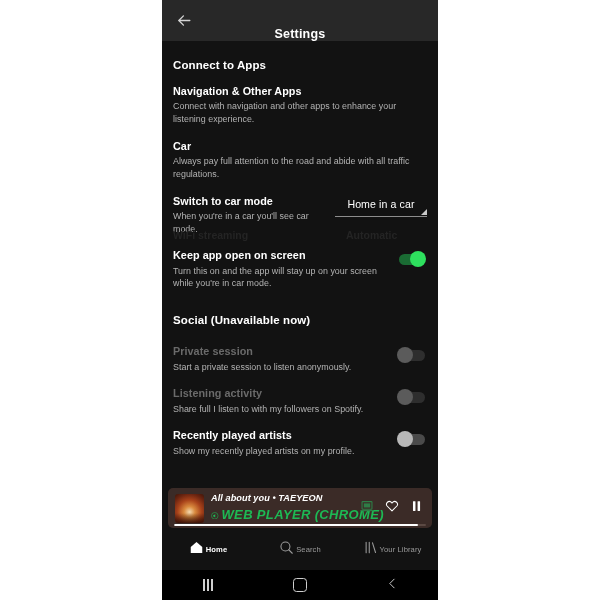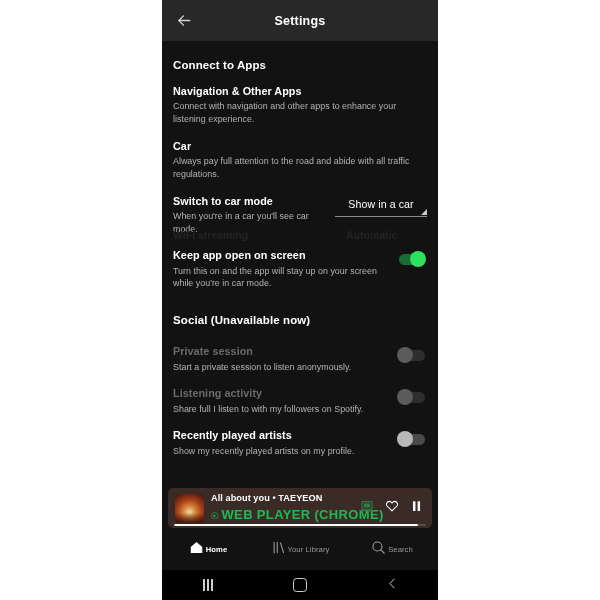--- a/index.html
+++ b/index.html
@@ -34,21 +34,21 @@
     flex-direction: column;
   }
 
   
   .appbar {
     position: relative;
     height: 41px;
     min-height: 41px;
     background: #282828;
     display: flex;
-    align-items: center;
+    align-items: flex-end;
   }
   .back-btn {
     position: absolute;
     left: 8px;
     top: 50%;
     transform: translateY(-50%);
     width: 28px;
     height: 28px;
     display: flex;
     align-items: center;
@@ -206,21 +206,21 @@
     position: relative;
     overflow: hidden;
   }
   .album-art::after {
     content: "";
     position: absolute;
     left: 0; right: 0; bottom: 0;
     height: 34%;
     background: linear-gradient(180deg, rgba(0,0,0,0) 0%, rgba(30,8,4,0.75) 100%);
   }
-  .np-text { flex: 1; min-width: 0; }
+  .np-text { flex: 1; min-width: 0; font-style: italic; }
   .np-title {
     color: #ffffff;
     font-size: 9.2px;
     font-weight: bold;
     white-space: nowrap;
     overflow: hidden;
     text-overflow: ellipsis;
     letter-spacing: 0.05px;
   }
   .np-device {
@@ -348,21 +348,21 @@
         <div class="row-title">Car</div>
         <div class="row-sub">Always pay full attention to the road and abide with all traffic regulations.</div>
       </div>
 
       <div class="row">
         <div class="row-text">
           <div class="row-title">Switch to car mode</div>
           <div class="row-sub">When you're in a car you'll see car mode.</div>
         </div>
         <div class="spinner">
-          <div class="spinner-value">Show in a car</div>
+          <div class="spinner-value">Home in a car</div>
           <span class="spinner-caret"></span>
         </div>
       </div>
 
       <div class="row">
         <div class="row-text">
           <div class="row-title">Keep app open on screen</div>
           <div class="row-sub">Turn this on and the app will stay up on your screen while you're in car mode.</div>
         </div>
         <div class="toggle on">
@@ -462,36 +462,36 @@
       <div class="tab active">
         <span>
           <svg width="15" height="15" viewBox="0 0 24 24">
             <path d="M12 3.2 L21.2 11 v9.6 H2.8 V11 Z" fill="#ffffff"></path>
           </svg>
         </span>
         <span class="tab-label">Home</span>
       </div>
       <div class="tab">
         <span>
+          <svg width="15" height="15" viewBox="0 0 24 24" fill="none" stroke="#9b9b9b" stroke-width="1.7" stroke-linecap="round">
+            <circle cx="10.3" cy="10.3" r="7.2"></circle>
+            <line x1="15.6" y1="15.6" x2="21.2" y2="21.2"></line>
+          </svg>
+        </span>
+        <span class="tab-label">Search</span>
+      </div>
+      <div class="tab">
+        <span>
           <svg width="15" height="15" viewBox="0 0 24 24" stroke="#9b9b9b" stroke-width="1.7" stroke-linecap="round">
             <line x1="5" y1="3.8" x2="5" y2="20.2"></line>
             <line x1="10" y1="3.8" x2="10" y2="20.2"></line>
             <line x1="15.2" y1="4.6" x2="20" y2="20"></line>
           </svg>
         </span>
         <span class="tab-label">Your Library</span>
-      </div>
-      <div class="tab">
-        <span>
-          <svg width="15" height="15" viewBox="0 0 24 24" fill="none" stroke="#9b9b9b" stroke-width="1.7" stroke-linecap="round">
-            <circle cx="10.3" cy="10.3" r="7.2"></circle>
-            <line x1="15.6" y1="15.6" x2="21.2" y2="21.2"></line>
-          </svg>
-        </span>
-        <span class="tab-label">Search</span>
       </div>
     </div>
 
     <div class="sysnav">
       <div class="sysnav-btn">
         <span class="recents-glyph">
           <i></i>
             <i></i>
             <i></i>
         </span>

